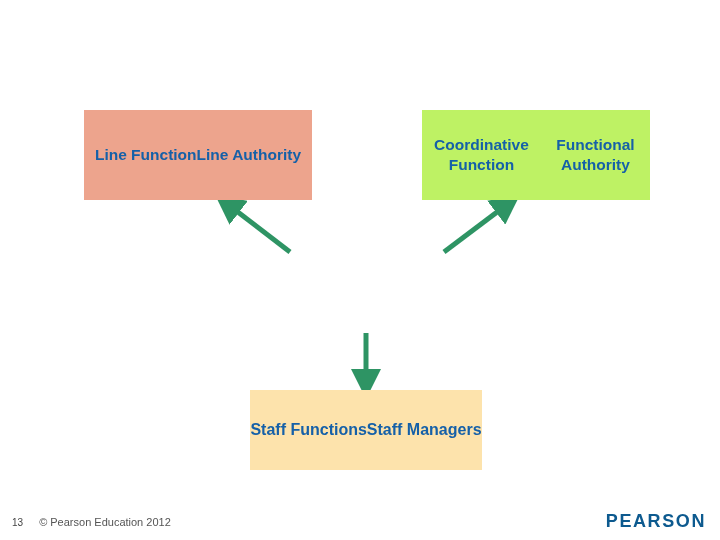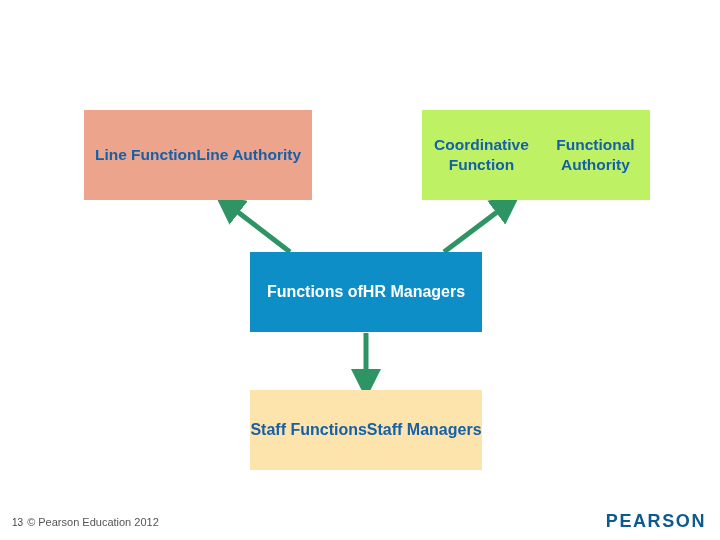--- a/index.html
+++ b/index.html
@@ -97,21 +97,21 @@
   }
   .footer-page {
     position: absolute;
     left: 12px;
     bottom: 12px;
     font-size: 10px;
     color: #555555;
     font-family: "Liberation Sans", sans-serif;
     display: flex;
     align-items: baseline;
-    gap: 4px;
+    gap: 16px;
   }
   .footer-page .num { color: #444444; }
   .footer-page .copy { font-size: 11px; color: #555555; }
   .brand {
     position: absolute;
     right: 14px;
     bottom: 8px;
     font-size: 18px;
     letter-spacing: 1.6px;
     color: #0d5a8f;
@@ -139,24 +139,20 @@
   <div class="box" id="box-line">
     <span class="line1">Line Function</span>
     <span class="line2">Line Authority</span>
   </div>
 
   <div class="box" id="box-coordinative">
     <span class="line1">Coordinative Function</span>
     <span class="line2">Functional Authority</span>
   </div>
 
-  <div class="box" id="box-center">
-    <span class="line1">Functions of</span>
-    <span class="line2">HR Managers</span>
-  </div>
 
   <div class="box" id="box-staff">
     <span class="line1">Staff Functions</span>
     <span class="line2">Staff Managers</span>
   </div>
 
   <div class="footer-page">
     <span class="num">13</span>
     <span class="copy">© Pearson Education 2012</span>
   </div>

